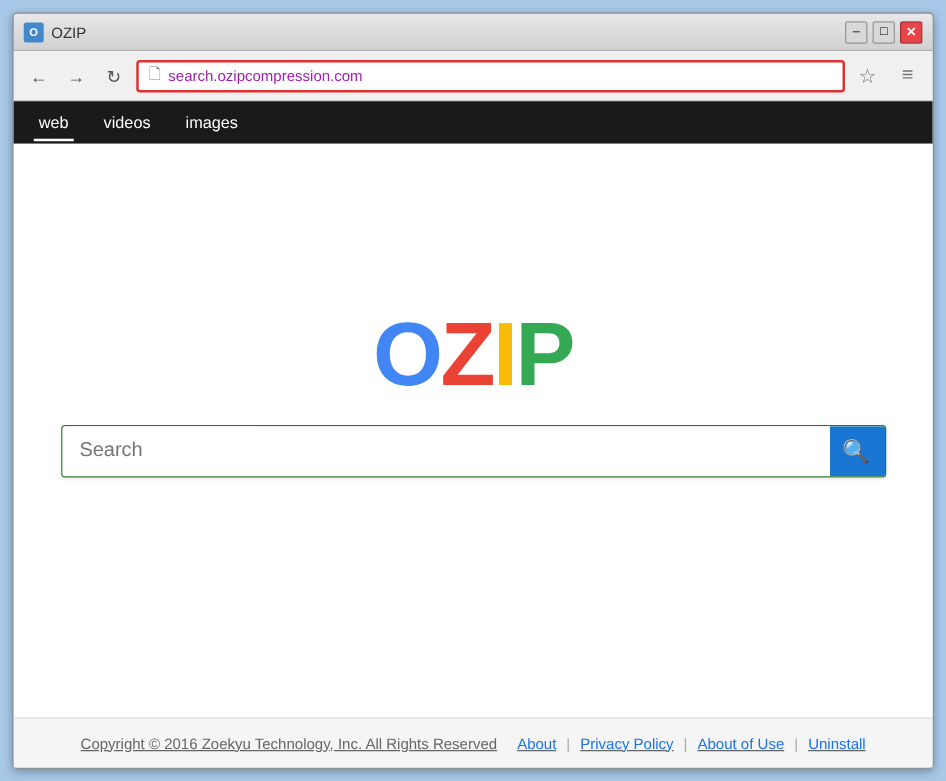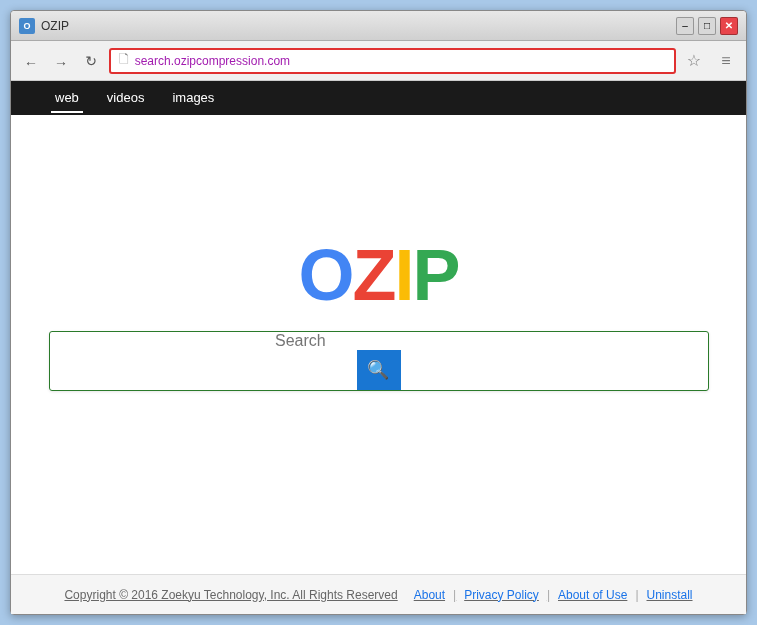--- a/index.html
+++ b/index.html
@@ -164,21 +164,20 @@
     .nav-tab {
       color: white;
       font-size: 13px;
       cursor: pointer;
       padding: 6px 4px;
       border-bottom: 2px solid transparent;
     }
 
     .nav-tab.active {
       border-bottom-color: white;
-      margin-left: 24px;
     }
 
     
     .main-content {
       flex: 1;
       background: white;
       display: flex;
       flex-direction: column;
       align-items: center;
       justify-content: center;
@@ -196,26 +195,24 @@
 
     .logo-o { color: #4285f4; }
     .logo-z { color: #ea4335; }
     .logo-i { color: #fbbc05; }
     .logo-p { color: #34a853; }
 
     
     .search-container {
       width: 660px;
       display: flex;
-      align-items: center;
       border: 1px solid #2a7a2a;
       border-radius: 3px;
       box-shadow: 0 1px 3px rgba(0,0,0,0.1);
       overflow: hidden;
-      flex-direction: column;
     }
 
     .search-input {
       flex: 1;
       height: 40px;
       border: none;
       outline: none;
       padding: 0 14px;
       font-size: 16px;
       color: #999;

